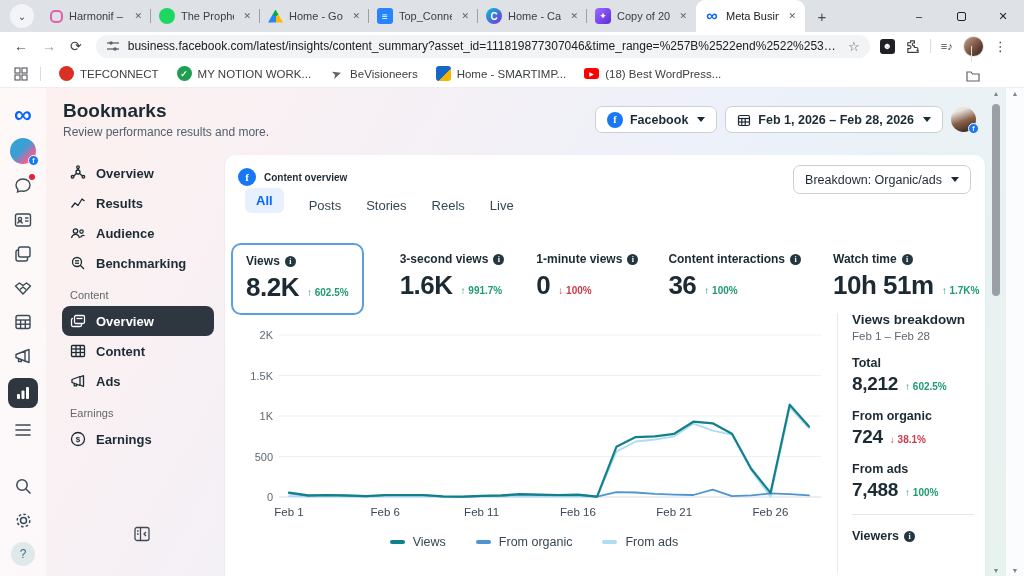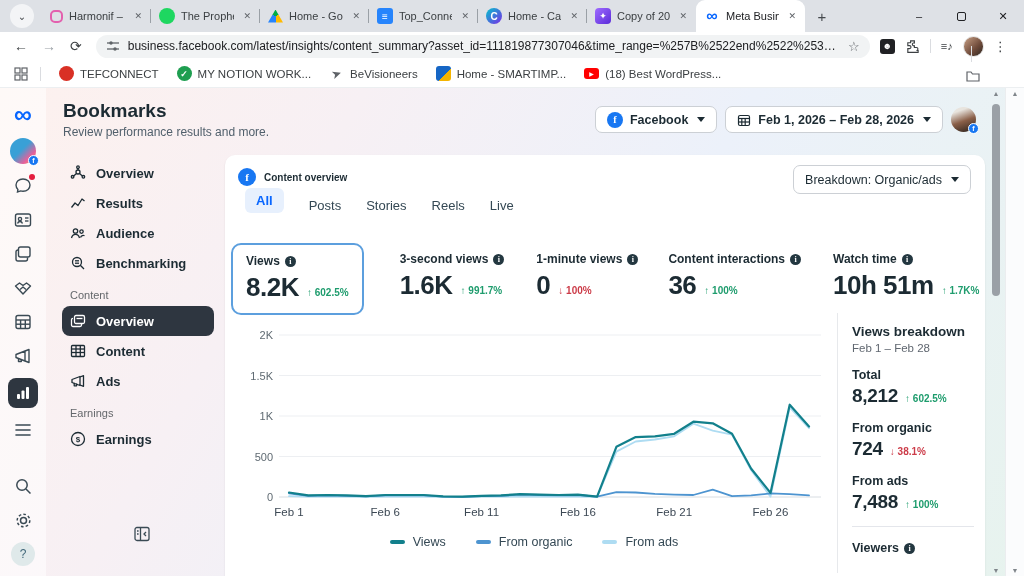--- a/index.html
+++ b/index.html
@@ -99,21 +99,21 @@
   .delta.pos { color:#1e9c6d; }
   .delta.neg { color:#cc3b48; }
   .gap1{margin-left:36px;} .gap2{margin-left:32px;} .gap3{margin-left:30px;} .gap4{margin-left:32px;}
 
   .chart-wrap { position:absolute; left:8px; top:166px; width:602px; height:208px; }
   .legend { position:absolute; left:8px; top:380px; width:602px; display:flex; justify-content:center; gap:30px; }
   .legend-item { display:flex; align-items:center; gap:8px; font-size:12.5px; color:#344854; }
   .legend-swatch { width:15px; height:4px; border-radius:2px; }
 
   .vdiv { position:absolute; left:612px; top:158px; width:1px; height:260px; background:#e7e9ec; }
-  .bpanel { position:absolute; left:627px; top:169px; width:122px; }
+  .bpanel { position:absolute; left:627px; top:157px; width:122px; }
   .bp-title { font-size:13.5px; font-weight:bold; color:#1c2b33; }
   .bp-sub { font-size:11.5px; color:#606770; margin-top:3px; }
   .bp-label { font-size:12.5px; font-weight:bold; color:#1c2b33; margin-top:14px; display:flex; align-items:center; gap:5px; }
   .bp-valrow { display:flex; align-items:baseline; gap:7px; margin-top:3px; }
   .bp-value { font-size:19px; font-weight:bold; color:#1c2b33; letter-spacing:-.3px; }
   .bp-hr { border:0; border-top:1px solid #e4e6eb; margin-top:13px; }
 
   
   .scroll-inner { position:absolute; left:988px; top:0; width:16px; height:488px; }
   .scroll-outer { position:absolute; left:1005px; top:0; width:19px; height:488px; background:#fbfcfd; border-left:1px solid #ebedef; }

